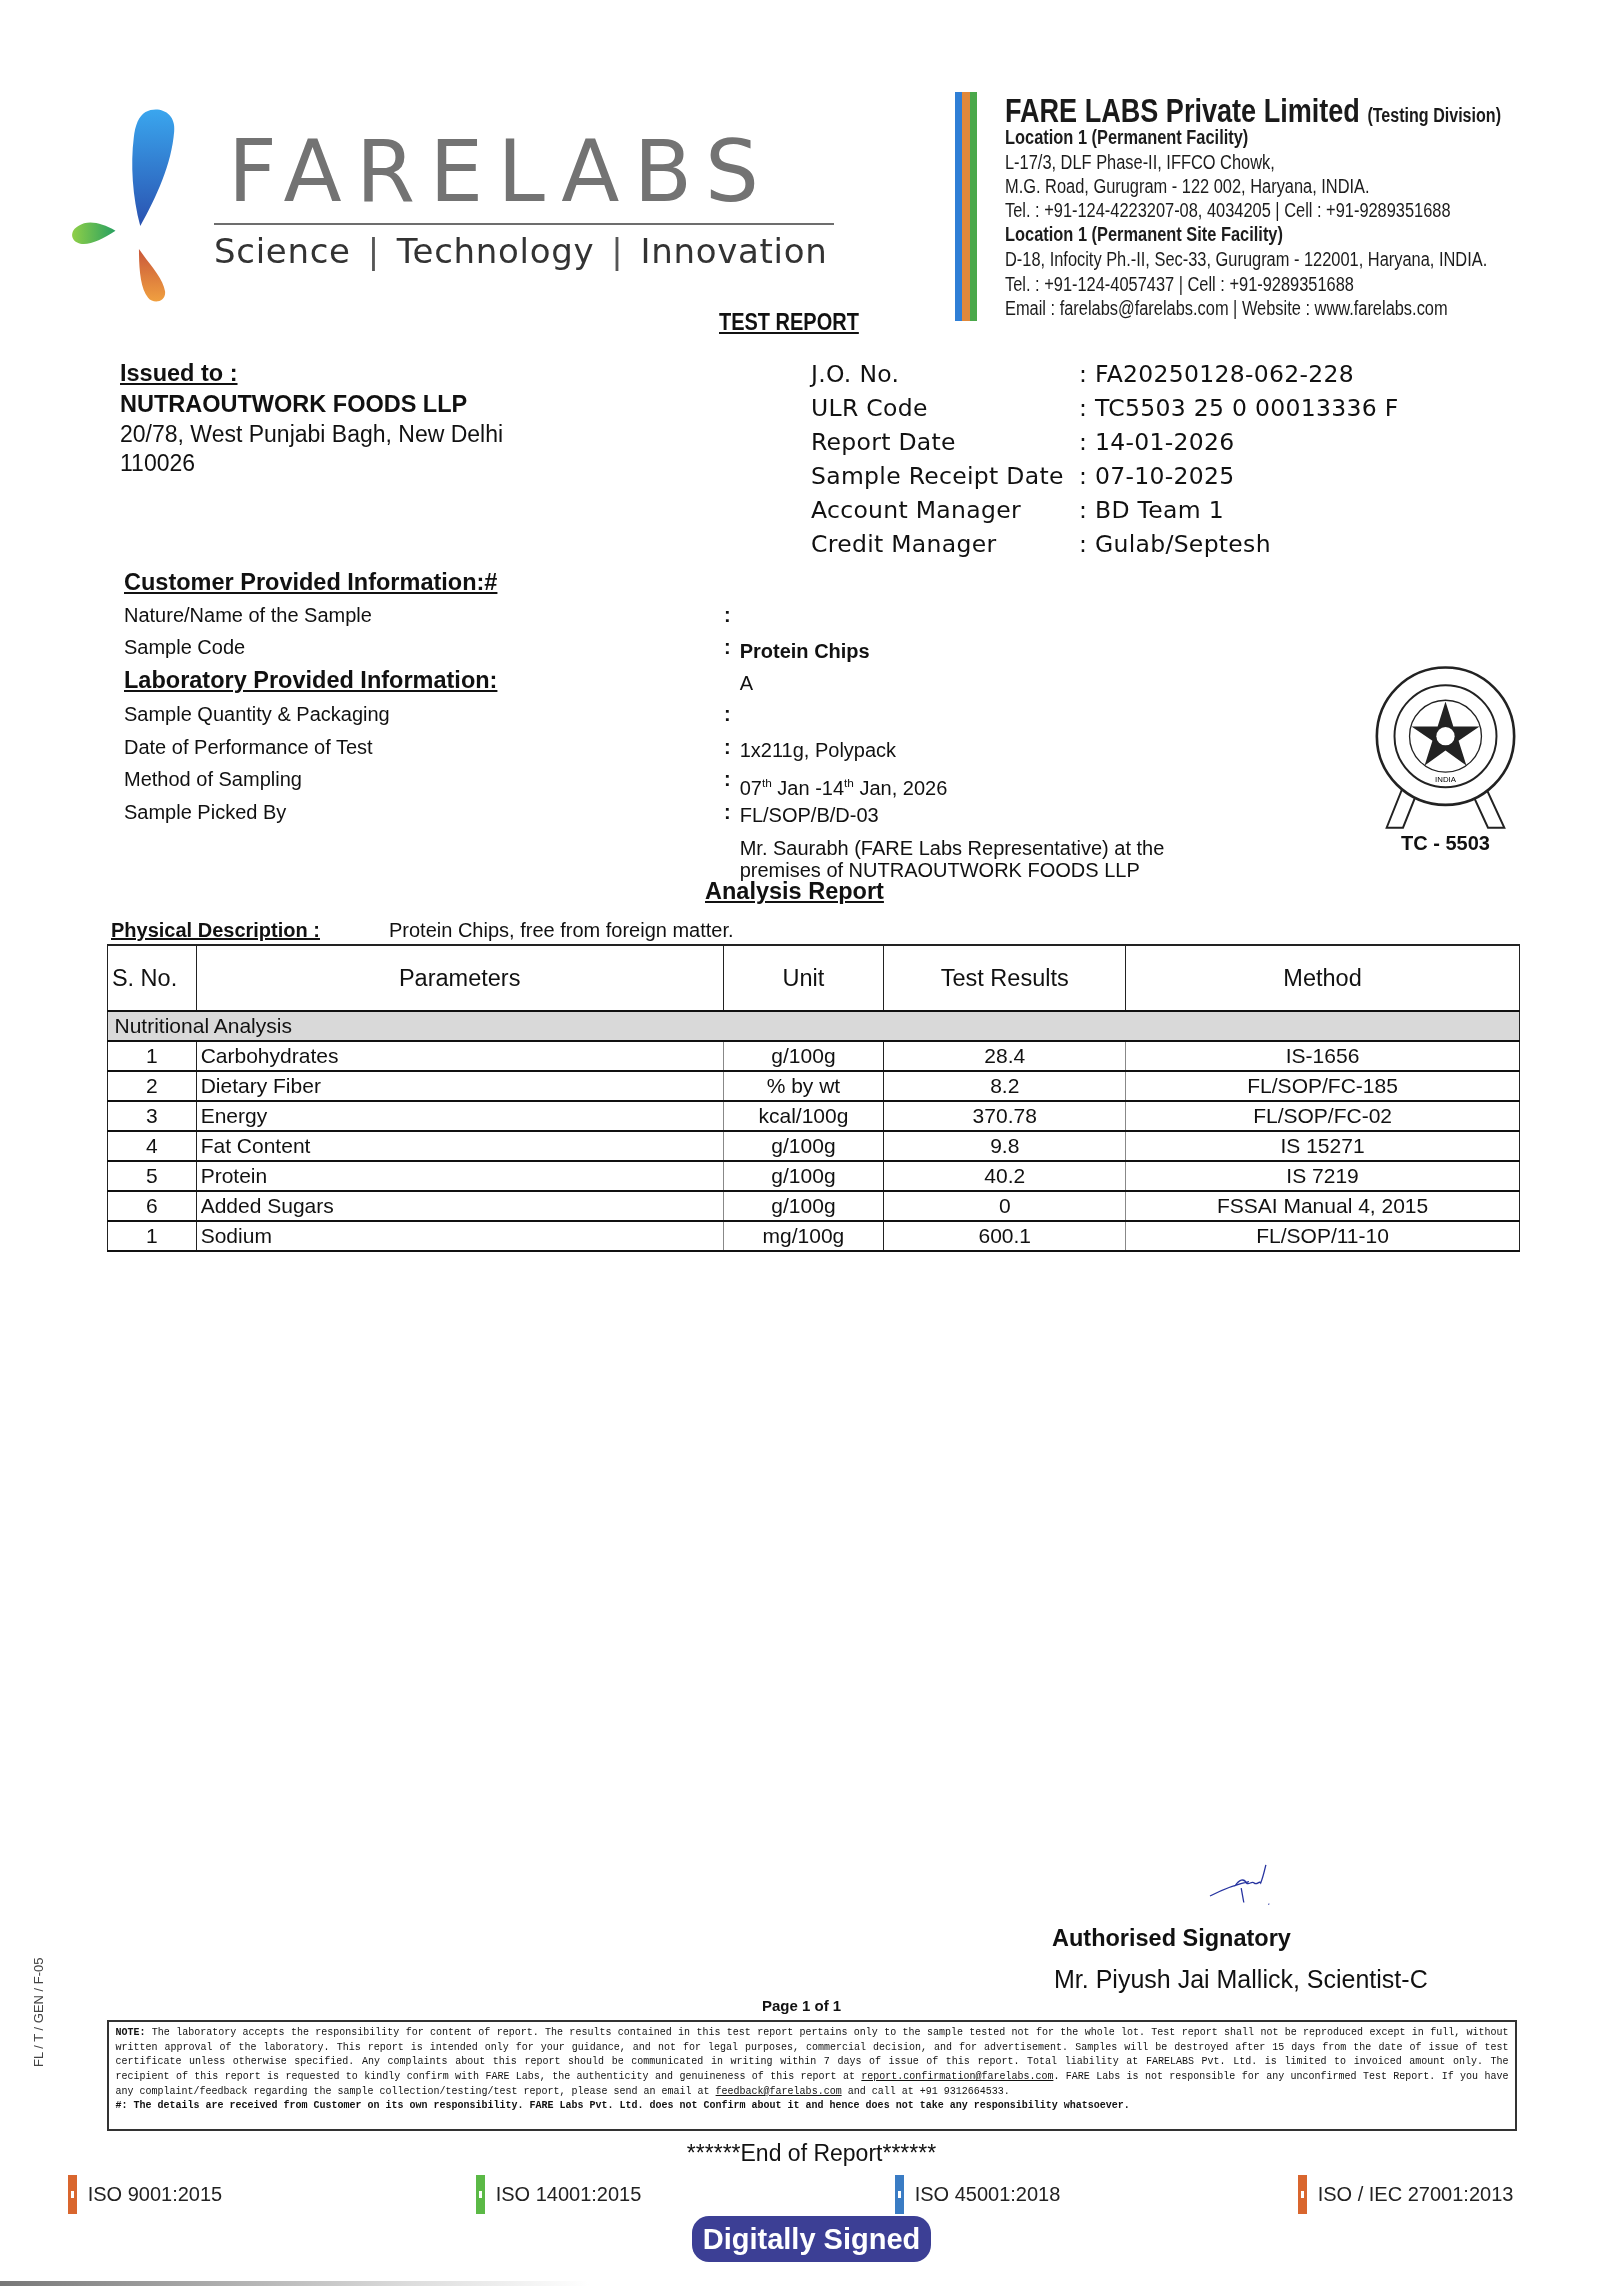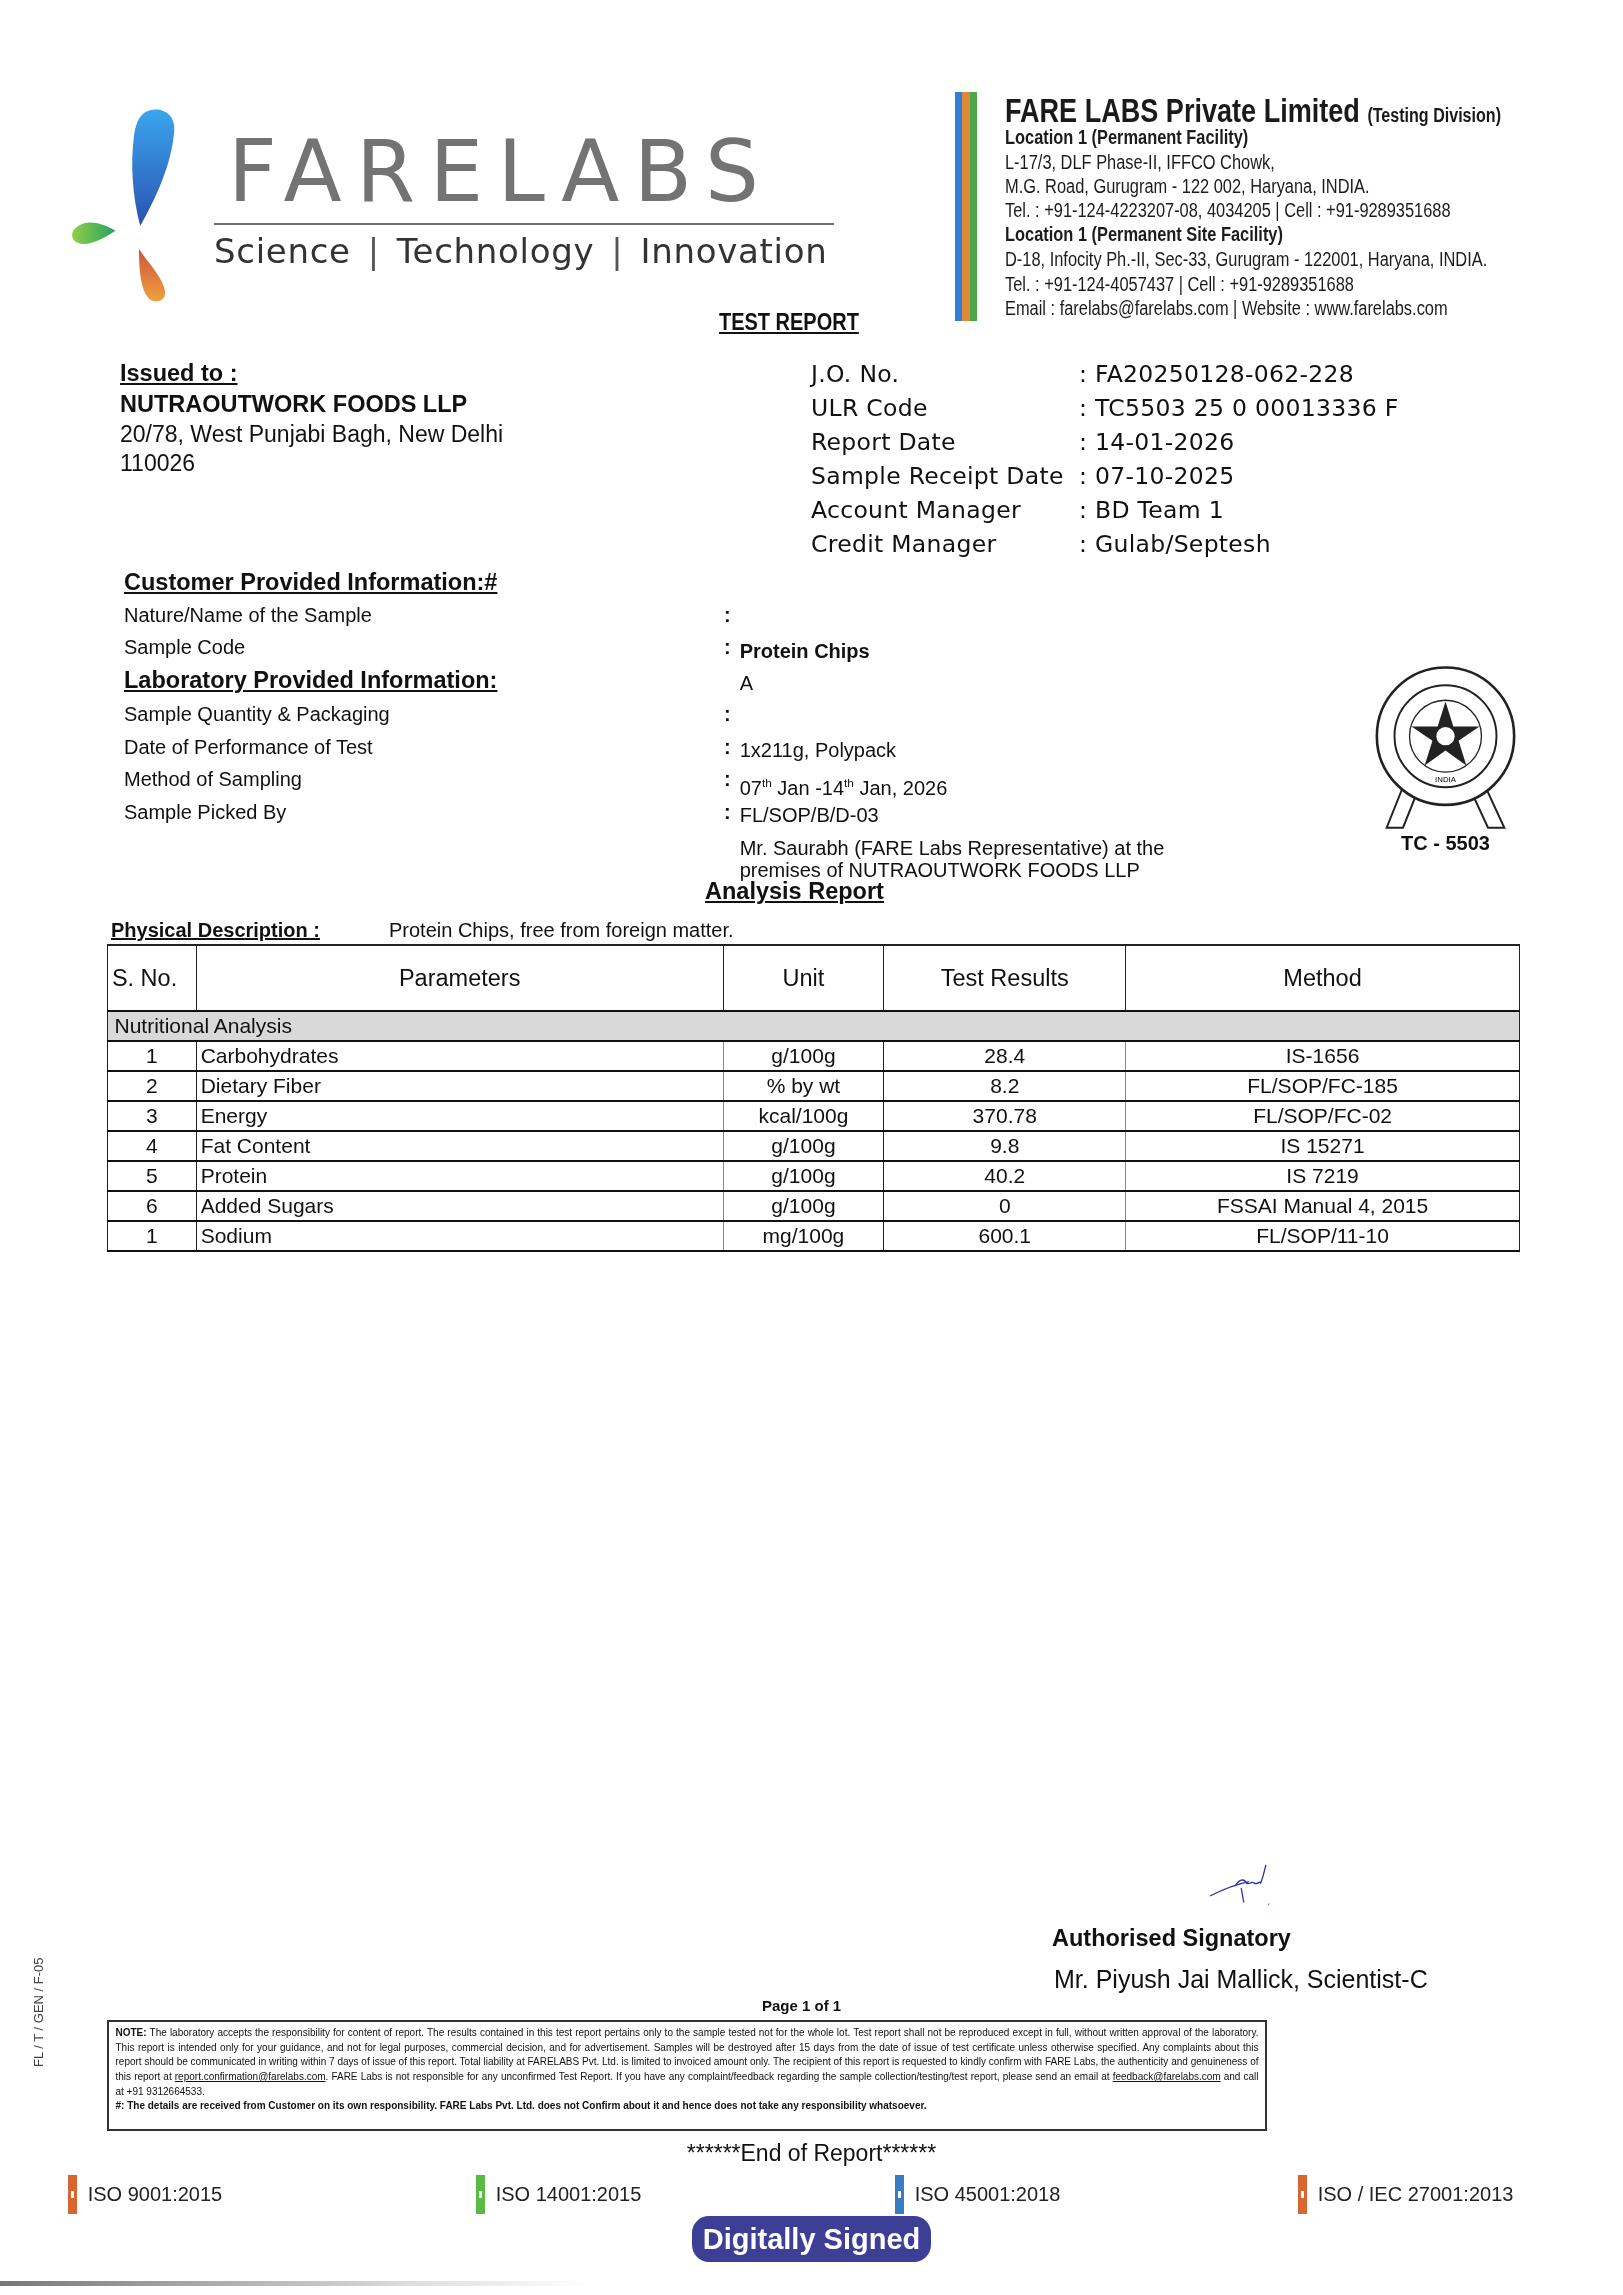--- a/index.html
+++ b/index.html
@@ -64,21 +64,21 @@
   #results th.c-sno { text-align:left; }
   #results th.c-par { text-align:center; }
 
   
   #signature { left:1203px; top:1857px; width:92px; height:52px; }
   #sig-label { left:1052px; top:1925px; font-size:23.5px; font-weight:bold; white-space:nowrap; }
   #sig-name { left:1054px; top:1965px; font-size:25px; white-space:nowrap; }
 
   #page-num { left:762px; top:1997px; font-size:15px; font-weight:bold; white-space:nowrap; }
 
-  #note-box { left:107px; top:2020px; width:1160px; height:111px; border:2px solid #333; box-sizing:border-box; padding:3.9px 6.5px; font-family:Liberation Sans, sans-serif; font-size:10px; line-height:14.7px; color:#111; }
+  #note-box { left:107px; top:2020px; width:1410px; height:111px; border:2px solid #333; box-sizing:border-box; padding:3.9px 6.5px; font-family:Liberation Mono, monospace; font-size:10px; line-height:14.7px; color:#111; }
   #note-box p { margin:0; text-align:justify; }
   #note-box .lk { text-decoration:underline; }
   #note-box b { font-weight:bold; }
 
   #end-report { left:0; width:1623px; top:2140px; text-align:center; font-size:23px; white-space:nowrap; }
 
   .iso { position:absolute; top:2179px; height:31px; display:flex; align-items:center; }
   .iso .bar { width:9.2px; height:39px; margin-right:10.5px; position:relative; }
   .iso .bar::after { content:""; position:absolute; left:2.6px; top:15.7px; width:3.9px; height:7.8px; background:#fff; }
   .iso span { font-size:20px; color:#222; white-space:nowrap; }

